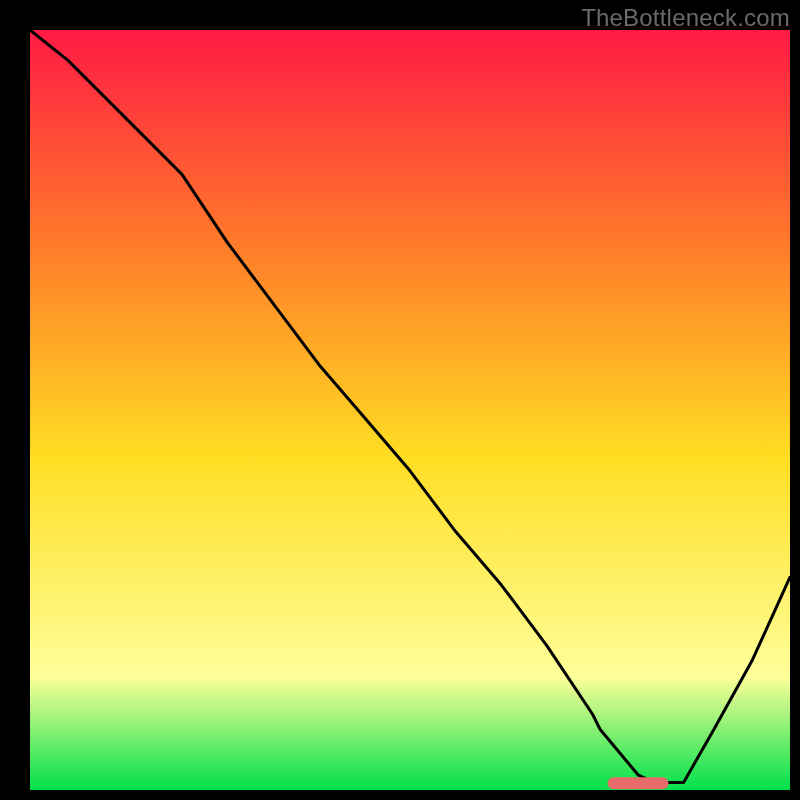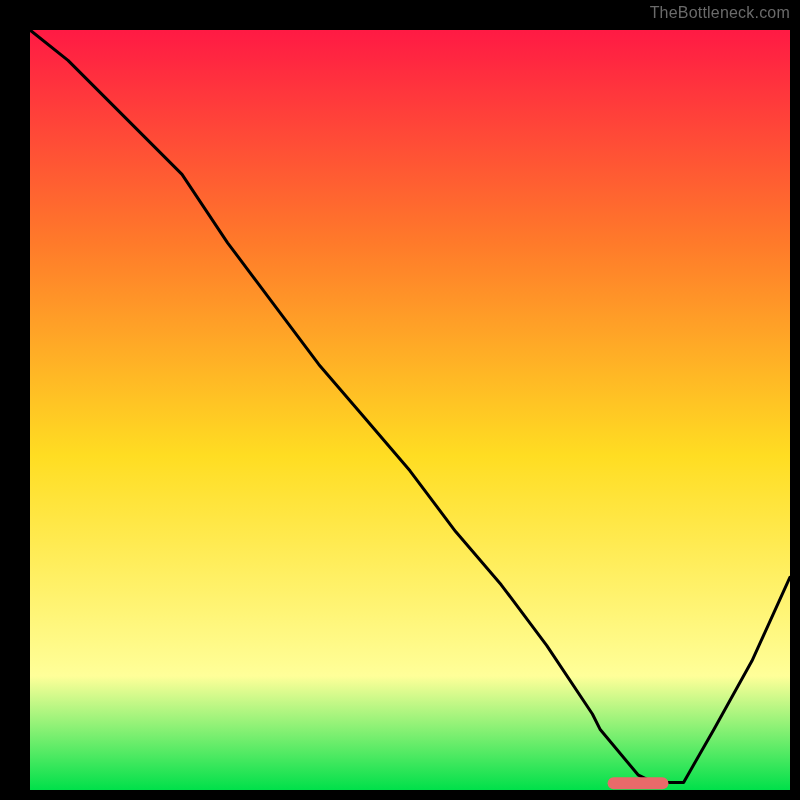--- a/index.html
+++ b/index.html
@@ -9,21 +9,21 @@
     height: 800px;
     background: #000;
     position: relative;
     font-family: Arial, Helvetica, sans-serif;
   }
   .watermark {
     position: absolute;
     top: 4px;
     right: 10px;
     color: #6a6a6a;
-    font-size: 16px;
+    font-size: 24px;
     font-weight: 500;
     z-index: 5;
     letter-spacing: 0.2px;
     margin-left: 12px;
   }
   .plot-wrap {
     position: absolute;
     left: 30px;
     top: 30px;
     width: 760px;

